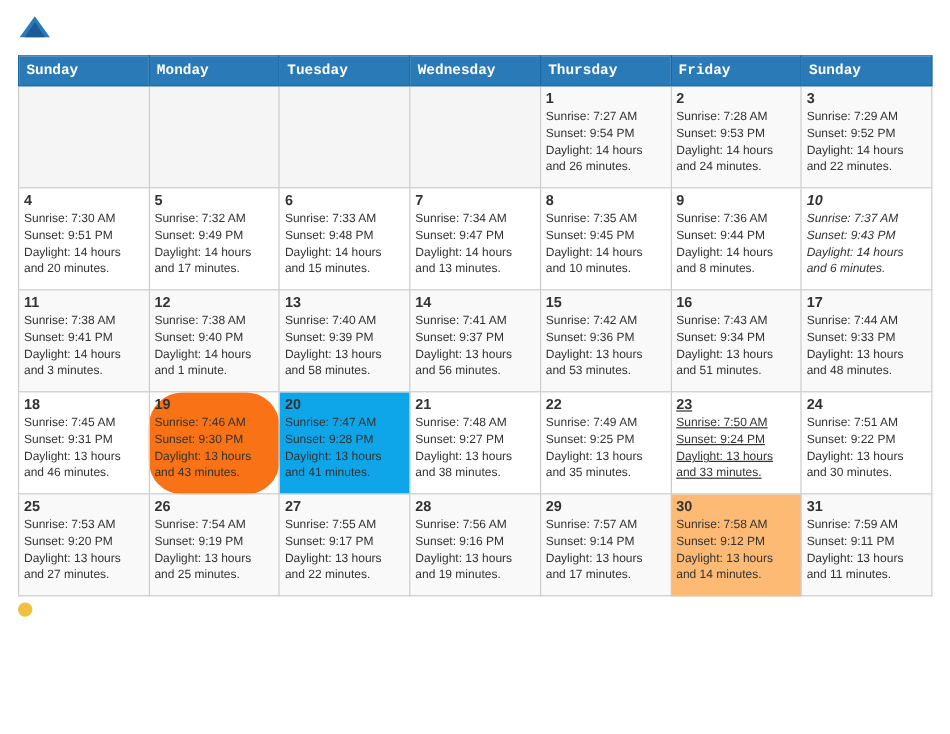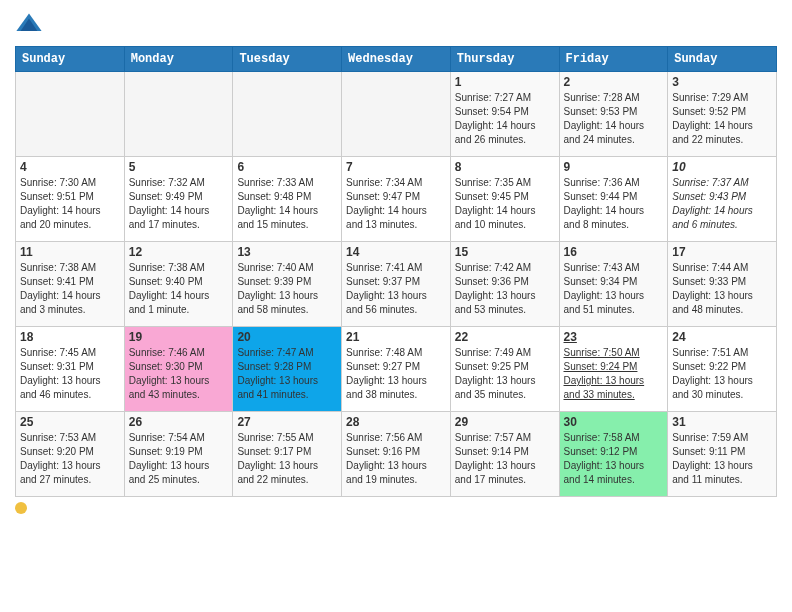--- a/index.html
+++ b/index.html
@@ -265,21 +265,21 @@
 Daylight: 13 hours and 48 minutes.</div>
           </td>
         </tr>
         <tr>
           <td style="background: rgb(255, 255, 255);">
             <div class="day-number">18</div>
             <div class="day-info">Sunrise: 7:45 AM
 Sunset: 9:31 PM
 Daylight: 13 hours and 46 minutes.</div>
           </td>
-          <td style="background: #f9a8d4;">
+          <td style="background: #f97316; border-radius: 28px;">
             <div class="day-number">19</div>
             <div class="day-info">Sunrise: 7:46 AM
 Sunset: 9:30 PM
 Daylight: 13 hours and 43 minutes.</div>
           </td>
           <td style="background: #0ea5e9;">
             <div class="day-number">20</div>
             <div class="day-info">Sunrise: 7:47 AM
 Sunset: 9:28 PM
 Daylight: 13 hours and 41 minutes.</div>
@@ -333,21 +333,21 @@
             <div class="day-info">Sunrise: 7:56 AM
 Sunset: 9:16 PM
 Daylight: 13 hours and 19 minutes.</div>
           </td>
           <td style="background: rgb(249, 249, 249);">
             <div class="day-number">29</div>
             <div class="day-info">Sunrise: 7:57 AM
 Sunset: 9:14 PM
 Daylight: 13 hours and 17 minutes.</div>
           </td>
-          <td style="background: #86efac;">
+          <td style="background: #fdba74;">
             <div class="day-number">30</div>
             <div class="day-info">Sunrise: 7:58 AM
 Sunset: 9:12 PM
 Daylight: 13 hours and 14 minutes.</div>
           </td>
           <td style="background: rgb(249, 249, 249); margin-left: 36px;">
             <div class="day-number">31</div>
             <div class="day-info">Sunrise: 7:59 AM
 Sunset: 9:11 PM
 Daylight: 13 hours and 11 minutes.</div>

